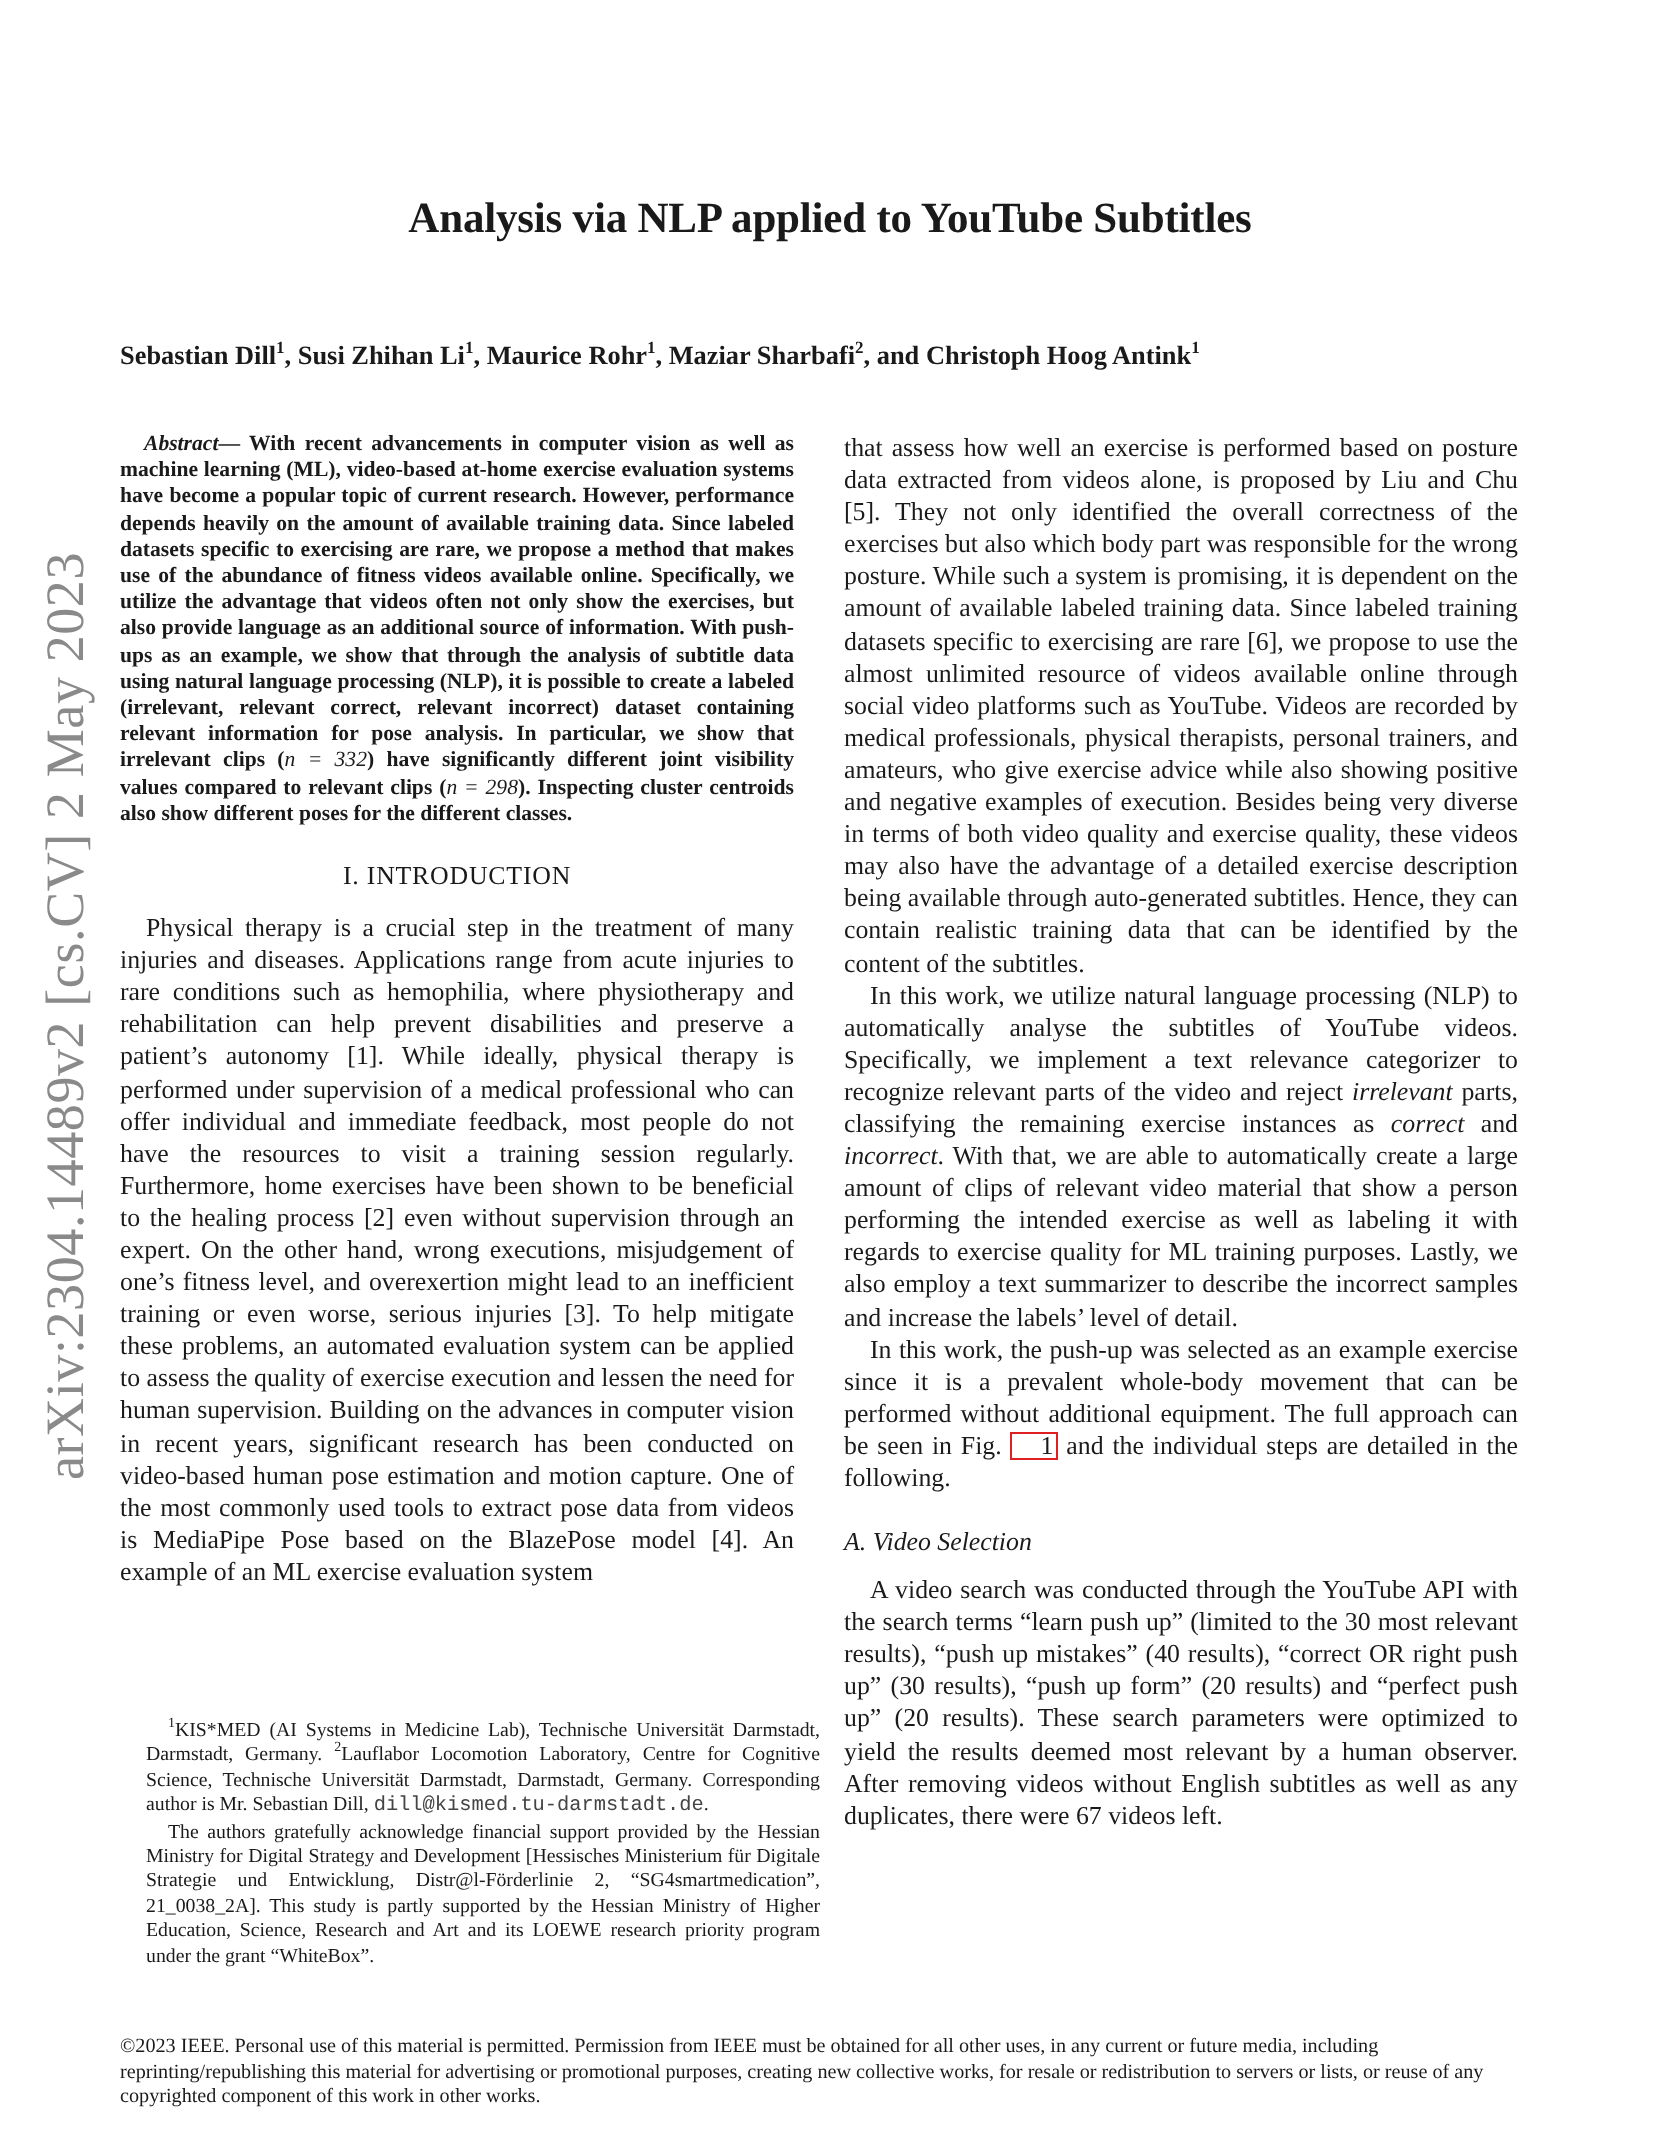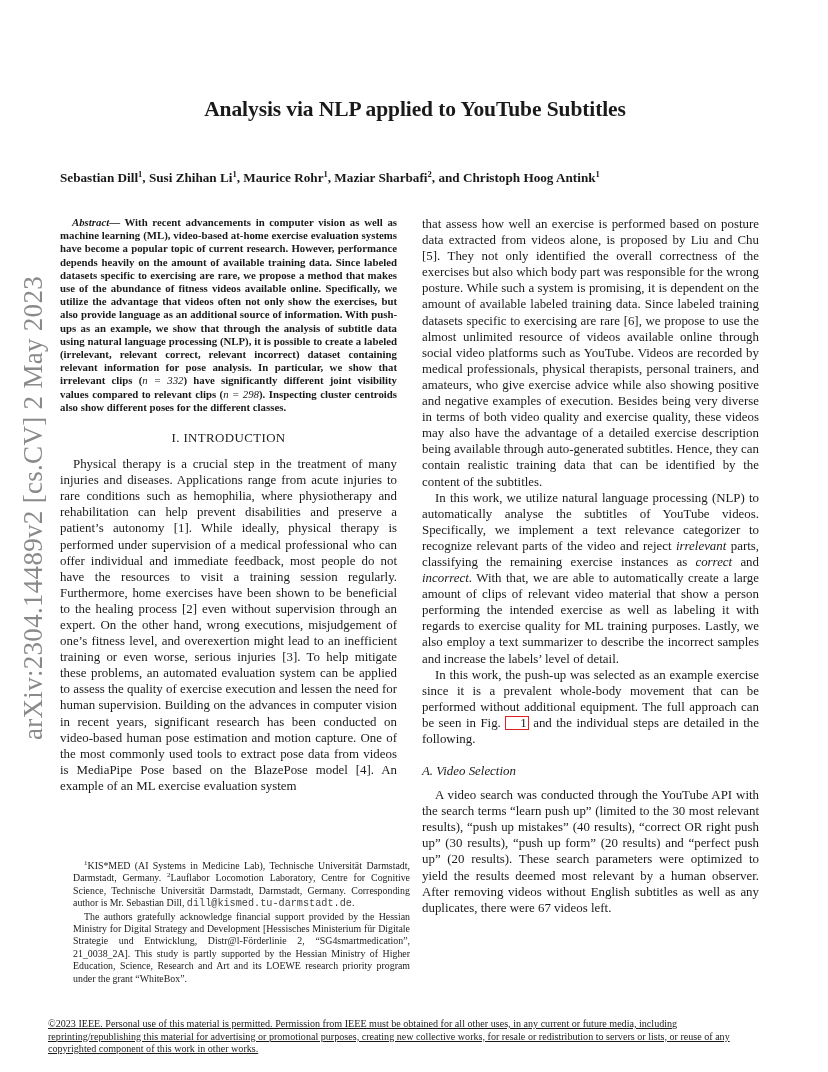--- a/index.html
+++ b/index.html
@@ -38,22 +38,22 @@
     text-align: center; font-size: 12.9px; line-height: 16px; letter-spacing: 0.4px;
     margin: 16px 0 10px 0;
   }
   .subsec { font-style: italic; font-size: 12.9px; line-height: 16px; margin: 16px 0 8px 0; }
   .foot { font-size: 9.9px; line-height: 12.4px; text-indent: 11px; }
   .foot sup { font-size: 7px; vertical-align: super; line-height: 0; }
   .mono { font-family: "Liberation Mono", "DejaVu Sans Mono", monospace; font-size: 10.2px; color: #444; }
   .figref { border: 1px solid #e02020; padding: 0 1px; line-height: 12px; display: inline-block; }
   .footnotes { position: absolute; left: 73px; top: 860px; width: 337px; }
   .copyright {
-    position: absolute; left: 48px; top: 1018px; width: 712px;
-    font-size: 10.1px; line-height: 12.6px; text-decoration: underline;
+    position: absolute; left: 60px; top: 1018px; width: 712px;
+    font-size: 10.1px; line-height: 12.6px;
   }
 </style>
 </head>
 <body>
 
 <div class="title">
   <div>Analysis via NLP applied to YouTube Subtitles</div>
 </div>
 
 <div class="authors">

